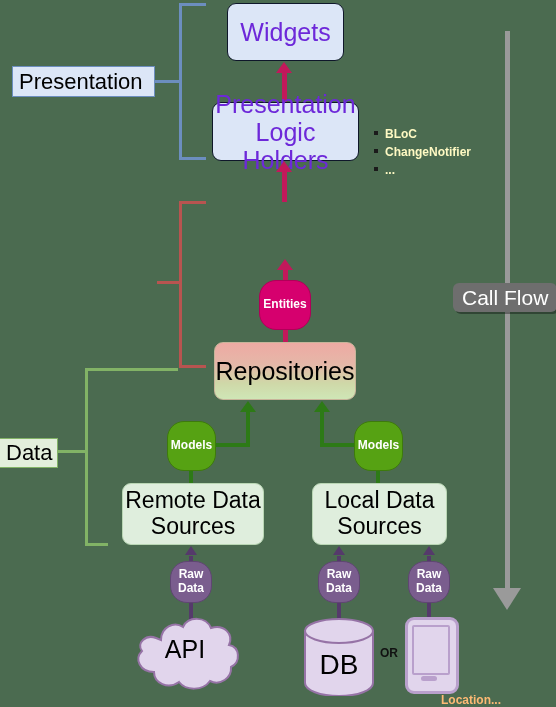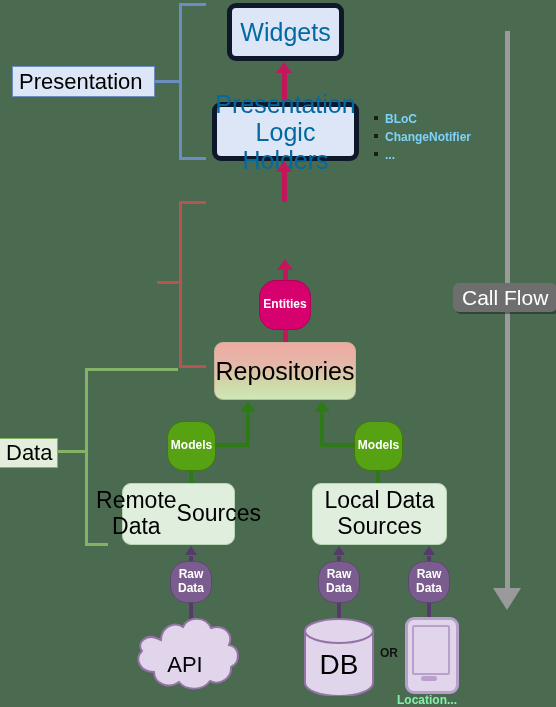--- a/index.html
+++ b/index.html
@@ -8,21 +8,21 @@
        -webkit-font-smoothing:antialiased;}
   #canvas{position:relative;width:556px;height:707px;background:#4b6b50;}
 
   .abs{position:absolute;box-sizing:border-box;}
 
   
   .node{display:flex;align-items:center;justify-content:center;text-align:center;
         line-height:1.12;color:#000;border-radius:17px;}
   .rounded{border-radius:9px;}
 
-  .n-widgets,.n-plh{background:#dce6f7;border:5px solid #0f172a;color:#0369a1;font-size:25px;}
+  .n-widgets,.n-plh{background:#dce6f7;border:1px solid #0f172a;color:#6d28d9;font-size:25px;}
   .n-usecases{background:#fadbd8;border:1px solid #e8a49c;font-size:25px;}
   .n-repos{background:linear-gradient(180deg,#eeaaa3 0%,#e5b7a8 38%,#cfd8a8 72%,#cfe6b6 100%);
            border:1px solid #c8b49a;font-size:25px;align-items:center;}
   .n-ds{background:#dfeedd;border:1px solid #b9d6b4;font-size:23px;}
 
   .n-entities{background:#d6006e;border:1px solid #b00058;color:#fff;
               font-size:12px;font-weight:bold;}
   .n-models{background:#56a213;border:1px solid #3d7a0c;color:#fff;
             font-size:12px;font-weight:bold;}
   .n-raw{background:#7a5d8e;border:1px solid #5f4672;color:#fff;
@@ -48,40 +48,40 @@
   .ar-crimson{border-left:8px solid transparent;border-right:8px solid transparent;
               border-bottom:11px solid #c2185b;}
   .ar-green{border-left:8px solid transparent;border-right:8px solid transparent;
             border-bottom:11px solid #2d7a16;}
   .ar-purple{border-left:6px solid transparent;border-right:6px solid transparent;
              border-bottom:9px solid #553a6b;}
   .ar-gray{border-left:14px solid transparent;border-right:14px solid transparent;
            border-top:22px solid #9a9a9a;}
 
   
-  .bullets{font-size:12px;font-weight:bold;color:#7dd3fc;line-height:1.52;}
+  .bullets{font-size:12px;font-weight:bold;color:#fef9c3;line-height:1.52;margin-top:15px;}
   .bullets div{display:flex;align-items:baseline;gap:7px;}
   .bullets .sq{width:4px;height:4px;background:#1b1b1b;display:inline-block;
                position:relative;top:-3px;flex:0 0 auto;}
 
   
   .callflow-shaft{background:#9a9a9a;}
   .callflow-label{background:#6e6e6e;border-radius:6px;color:#fff;font-size:21px;
                   display:flex;align-items:center;padding:9px 9px;white-space:nowrap;
                   box-shadow:2px 2px 0 rgba(0,0,0,.35);}
 
   
   .cloud{position:absolute;}
   .db{position:absolute;}
   .phone-body{position:absolute;background:#e1d5ec;border:3px solid #b9a0cc;border-radius:9px;}
   .phone-screen{position:absolute;background:transparent;border:2px solid #b9a0cc;border-radius:2px;}
   .phone-btn{position:absolute;background:#b9a0cc;border-radius:3px;}
 
   .label-or{position:absolute;font-size:12px;font-weight:bold;color:#111;}
-  .label-loc{position:absolute;font-size:12px;font-weight:bold;color:#86efac;white-space:nowrap;}
+  .label-loc{position:absolute;font-size:12px;font-weight:bold;color:#fdba74;white-space:nowrap;margin-left:44px;}
 </style>
 </head>
 <body>
 
 <div id="canvas">
 
   <div class="ln ln-blue abs" style="left:179px;top:3px;width:3px;height:157px;"></div>
   <div class="ln ln-blue abs" style="left:179px;top:3px;width:27px;height:3px;"></div>
   <div class="ln ln-blue abs" style="left:179px;top:157px;width:27px;height:3px;"></div>
   <div class="ln ln-blue abs" style="left:155px;top:80px;width:26px;height:3px;"></div>
@@ -162,21 +162,21 @@
   <div class="ln ln-darkgreen abs" style="left:320px;top:443px;width:35px;height:4px;"></div>
   <div class="ln ln-darkgreen abs" style="left:320px;top:412px;width:4px;height:34px;"></div>
   <div class="arrow ar-green" style="left:314px;top:401px;"></div>
 
   <div class="abs node n-models" style="left:354px;top:421px;width:49px;height:50px;">
     <span>Models</span>
   </div>
 
   <div class="ln ln-darkgreen abs" style="left:376px;top:471px;width:4px;height:12px;"></div>
 
-  <div class="abs node rounded n-ds" style="left:122px;top:483px;width:113px;height:62px;flex-direction:row;">
+  <div class="abs node rounded n-ds" style="left:122px;top:483px;width:142px;height:62px;flex-direction:column;">
     <span>Remote Data</span>
     <span>Sources</span>
   </div>
 
   <div class="abs node rounded n-ds" style="left:312px;top:483px;width:135px;height:62px;flex-direction:column;">
     <span>Local Data</span>
     <span>Sources</span>
   </div>
 
   <div class="ln ln-purple abs" style="left:189px;top:556px;width:4px;height:10px;"></div>
@@ -201,21 +201,21 @@
     <span>Raw</span>
     <span>Data</span>
   </div>
   <div class="ln ln-purple abs" style="left:427px;top:603px;width:4px;height:16px;"></div>
 
   <svg class="cloud" style="left:128px;top:614px;" width="114" height="80" viewBox="0 0 114 80">
     <path d="M33 26 C33 13 46 7 55 13 C60 2 78 2 83 14 C96 10 106 20 101 31
              C112 33 113 48 103 53 C104 64 92 72 82 67 C75 77 58 77 51 68
              C40 76 26 69 26 58 C12 58 6 45 14 37 C8 29 18 20 28 24 Z" fill="#e1d5ec" stroke="#9673a6" stroke-width="2"></path>
   </svg>
-  <div class="abs node" style="left:145px;top:632px;width:80px;height:34px;font-size:22px;margin-top:16px;">
+  <div class="abs node" style="left:145px;top:632px;width:80px;height:34px;font-size:25px;">
     <span>API</span>
   </div>
 
   <svg class="db" style="left:303px;top:618px;" width="72" height="78" viewBox="0 0 72 78">
     <path d="M2 13 L2 65 A34 13 0 0 0 70 65 L70 13 Z" fill="#e1d5ec" stroke="#9673a6" stroke-width="2"></path>
     <ellipse cx="36" cy="13" rx="34" ry="12" fill="#e1d5ec" stroke="#9673a6" stroke-width="2"></ellipse>
   </svg>
   <div class="abs node" style="left:303px;top:648px;width:72px;height:34px;font-size:28px;">
     <span>DB</span>
   </div>

